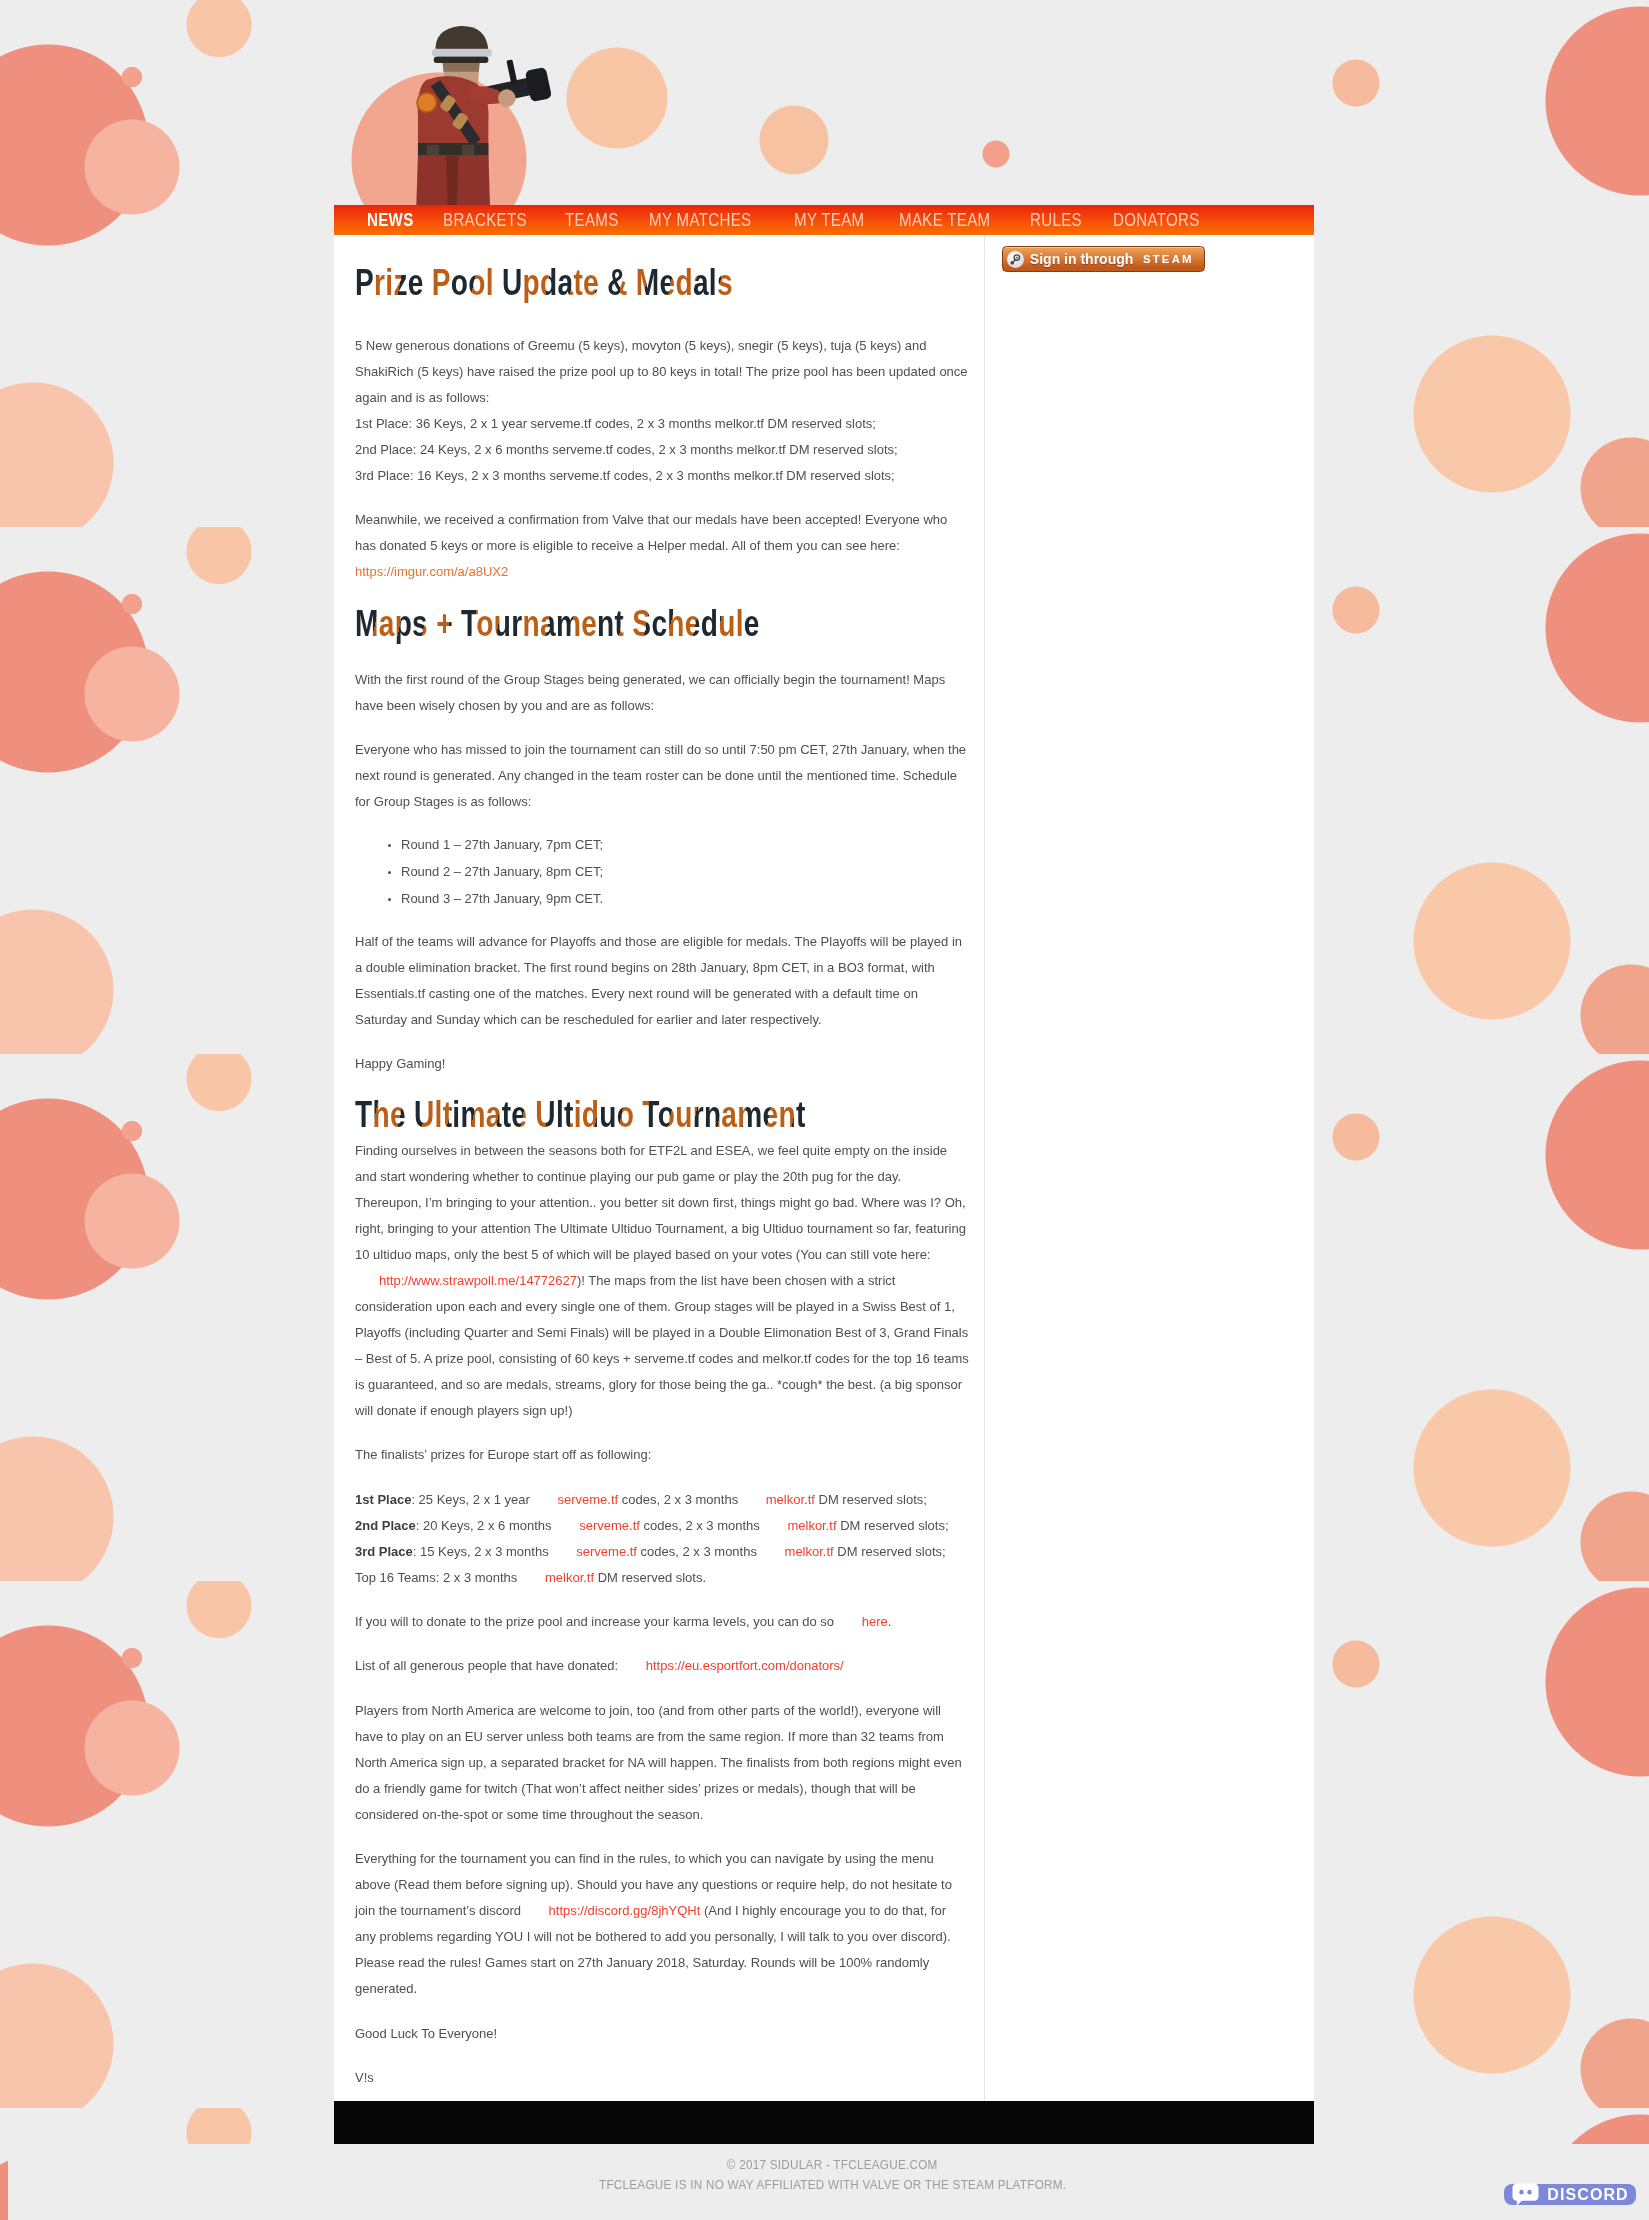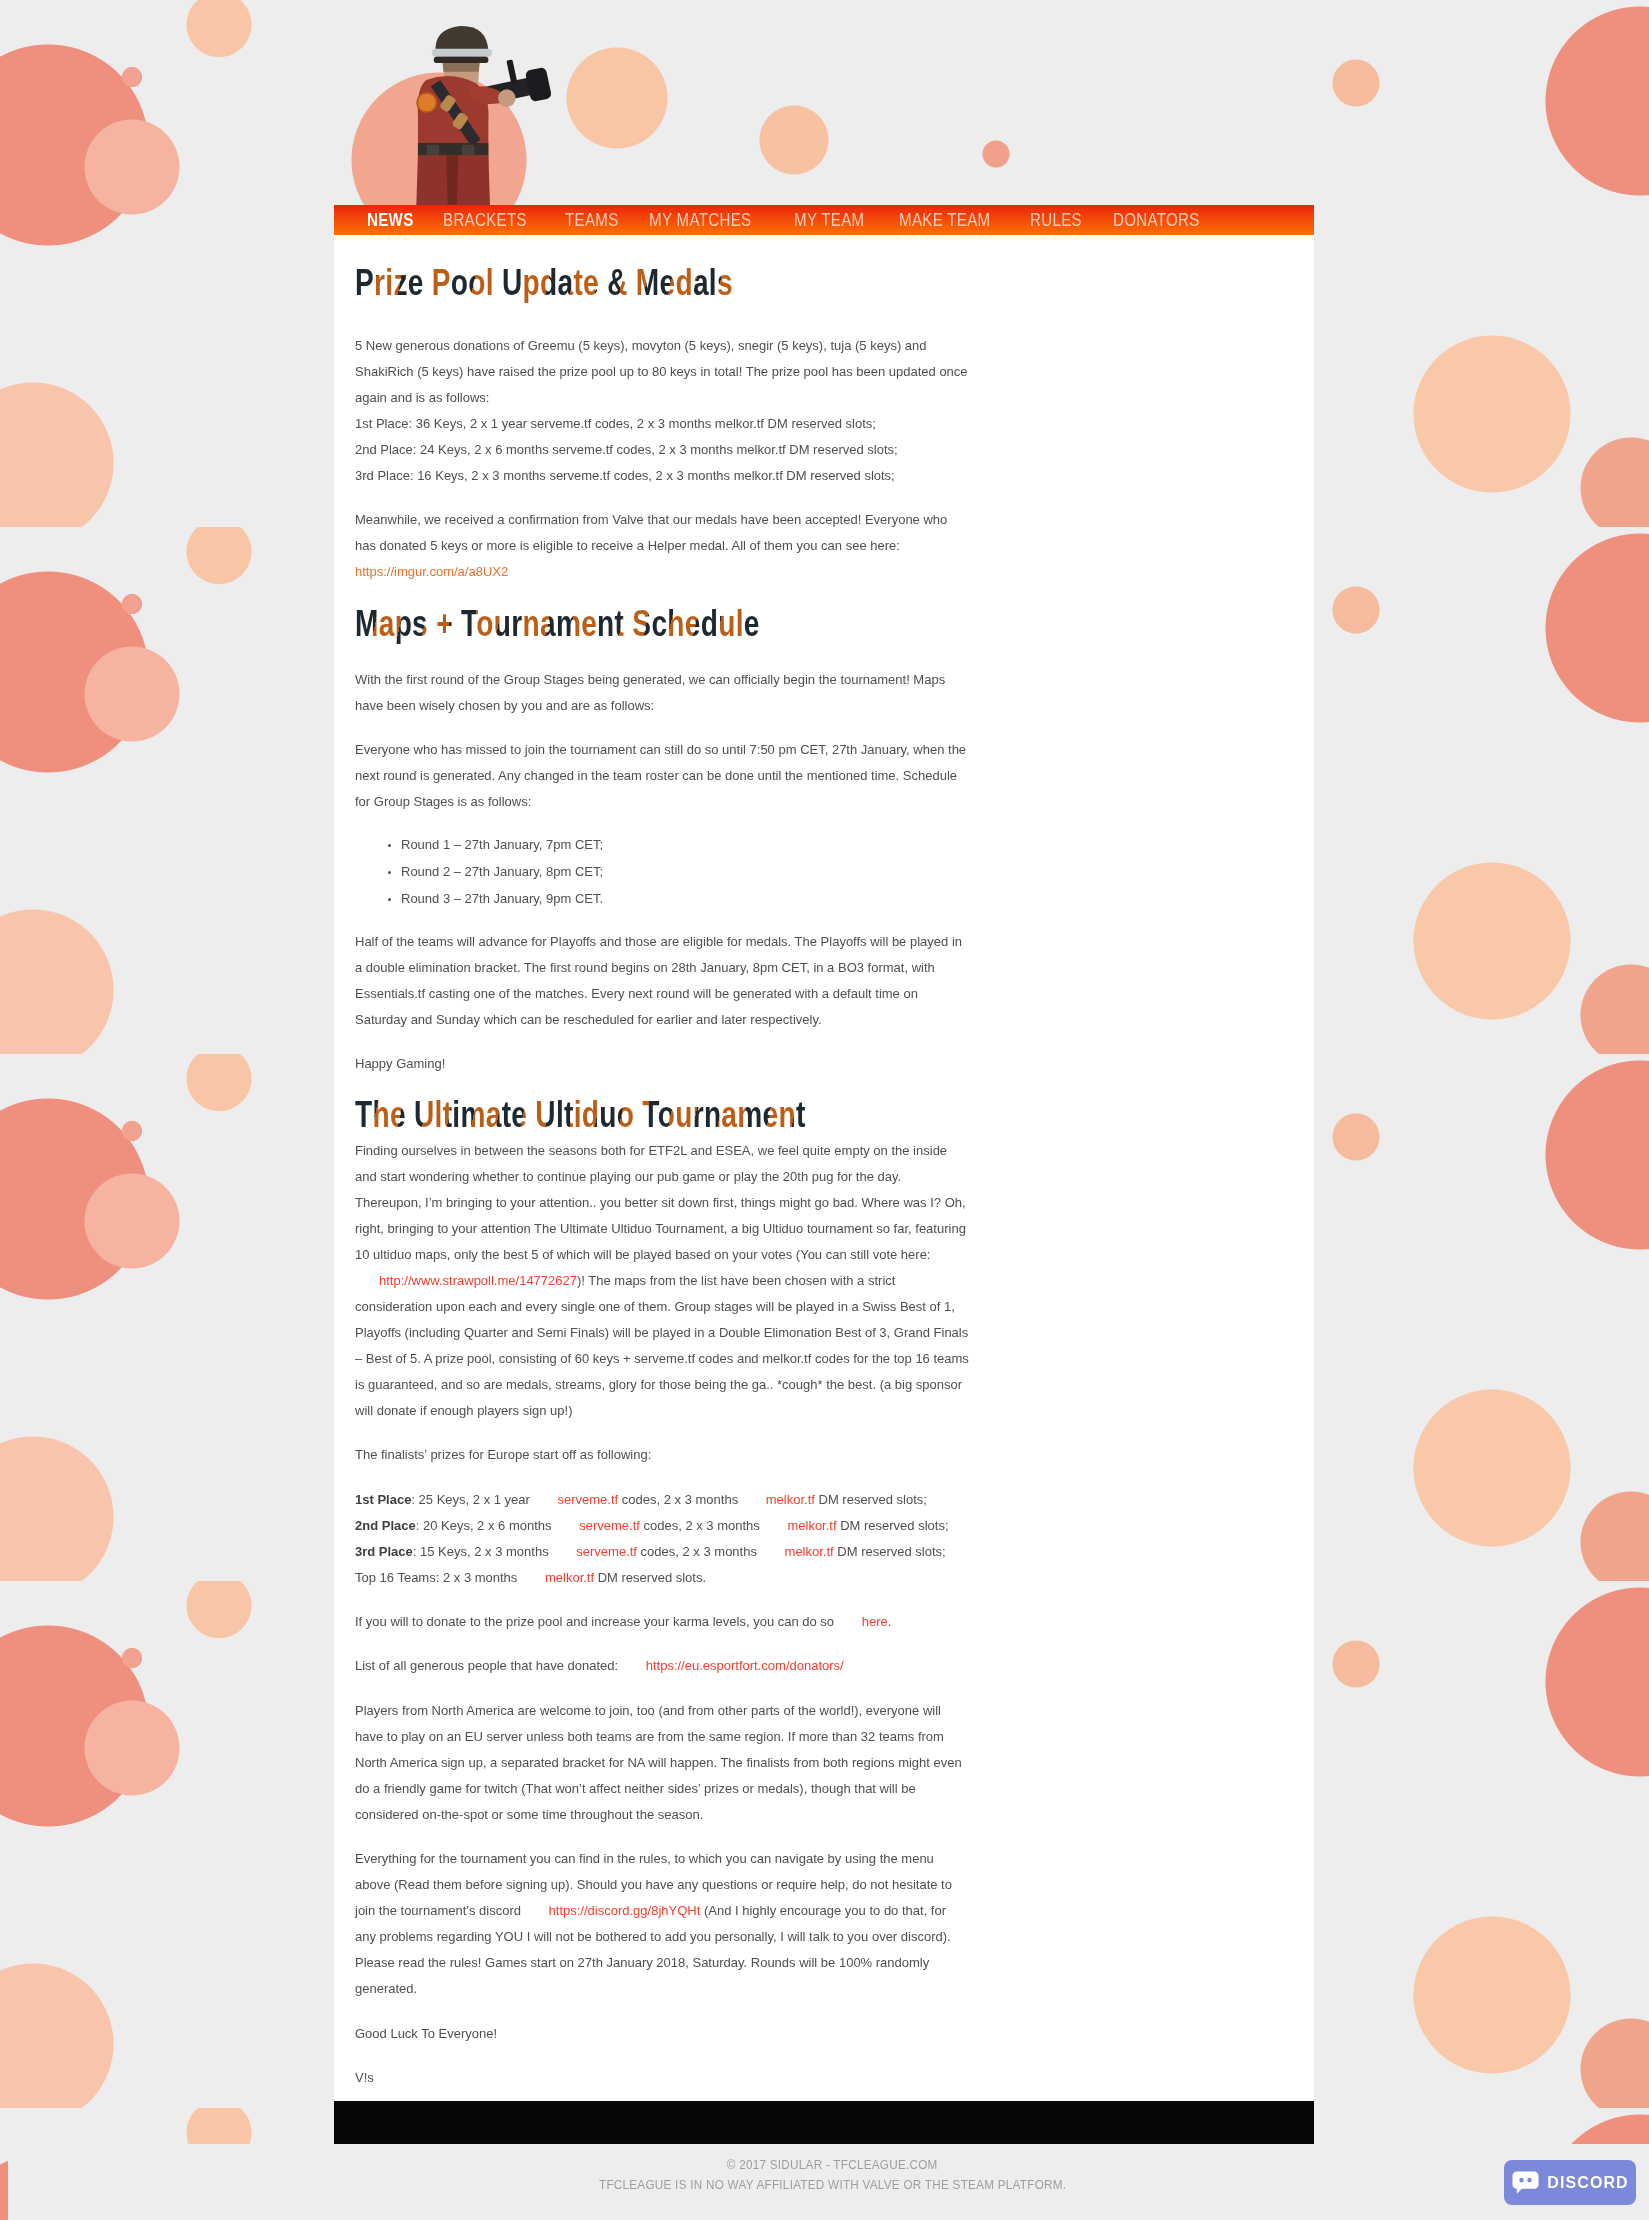--- a/index.html
+++ b/index.html
@@ -22,21 +22,21 @@
       radial-gradient(circle at 219px 24.6px, #f8c6a6 32px, rgba(248,198,166,0) 33px);
     background-size:1649px 527px;background-repeat:repeat;}
   .site{position:absolute;left:334px;top:0;width:980px;}
   .site-header{position:relative;height:205px;overflow:hidden;}
   .soldier{position:absolute;left:47px;top:10.5px;}
   .navbar{height:30px;background:linear-gradient(180deg,#e92508 0%,#f4480a 45%,#fb7000 100%);}
   .navbar ul{list-style:none;margin:0;padding:0 0 0 23px;height:100%;display:flex;align-items:center;text-align:right;}
   .navbar a{display:inline-flex;padding:0 9.7px;color:rgba(255,236,228,.8);font-size:18.4px;text-decoration:none;}
   .navbar li.active a{color:#ffffff;font-weight:bold;}
   .cond-n{display:inline-block;transform:scaleX(.82);transform-origin:0 50%;letter-spacing:0.4px;white-space:nowrap;}
-  .content-shell{display:flex;background:#ffffff;height:1866px;overflow:hidden;flex-direction:column;}
+  .content-shell{display:flex;background:#ffffff;height:1866px;overflow:hidden;}
   .article-col{width:650px;box-sizing:border-box;padding:21px 14px 26px 21px;}
   .article-inner{width:614px;}
   .sidebar{flex:1;border-left:0.9px solid #e4e4e4;padding:11.4px 0 0 16.7px;box-sizing:border-box;}
   h1,h2{margin:0;font-weight:bold;white-space:nowrap;}
   h1{font-size:36px;line-height:40px;margin:7px 0 30px;}
   h2{font-size:36px;line-height:40px;margin:12.3px 0 23px;}
   h2.tight{margin-bottom:2.6px;}
   .cond{display:inline-block;transform:scaleX(.78);transform-origin:0 60%;letter-spacing:0.4px;}
   .striped{background-image:repeating-linear-gradient(105deg,#1d2831 0px,#1d2831 30px,#bd5e17 30px,#bd5e17 61px);
     -webkit-background-clip:text;background-clip:text;color:transparent;}
@@ -53,21 +53,21 @@
     box-shadow:inset 0 0.9px 0 rgba(255,255,255,.4);cursor:pointer;text-decoration:none;}
   .steam-badge{width:16.7px;height:16.7px;border-radius:50%;background:radial-gradient(circle at 35% 30%,#ffffff,#c9cdd2);
     display:flex;align-items:center;justify-content:center;flex:none;}
   .steam-prefix{font-size:14px;color:#fff;font-weight:bold;text-shadow:0 0.9px 0.9px rgba(0,0,0,.35);white-space:nowrap;}
   .steam-brand{font-size:11.4px;color:#fff;font-weight:bold;letter-spacing:2.2px;margin-left:3.5px;}
   .black-bar{height:44px;background:#070707;}
   .site-footer{position:absolute;left:8px;top:2144px;width:1649px;height:76px;background:#ededed;
     text-align:center;padding-top:11.4px;box-sizing:border-box;}
   .site-footer .line{font-size:13px;line-height:19.3px;color:#9d9d9d;}
   .cond-f{display:inline-block;transform:scaleX(.9);transform-origin:50% 50%;letter-spacing:0.3px;white-space:nowrap;}
-  .discord-btn{position:absolute;right:13px;bottom:16px;width:132px;height:45px;border-radius:8px;background:#7c89da;
+  .discord-btn{position:absolute;right:13px;bottom:16px;width:132px;height:21px;border-radius:8px;background:#7c89da;
     display:flex;align-items:center;justify-content:center;gap:7px;cursor:pointer;text-decoration:none;}
   .discord-label{color:#ffffff;font-size:16px;font-weight:bold;letter-spacing:1.1px;}
 </style>
 </head>
 <body>
 
 <div class="page">
   <div class="site">
 
     <header class="site-header">

